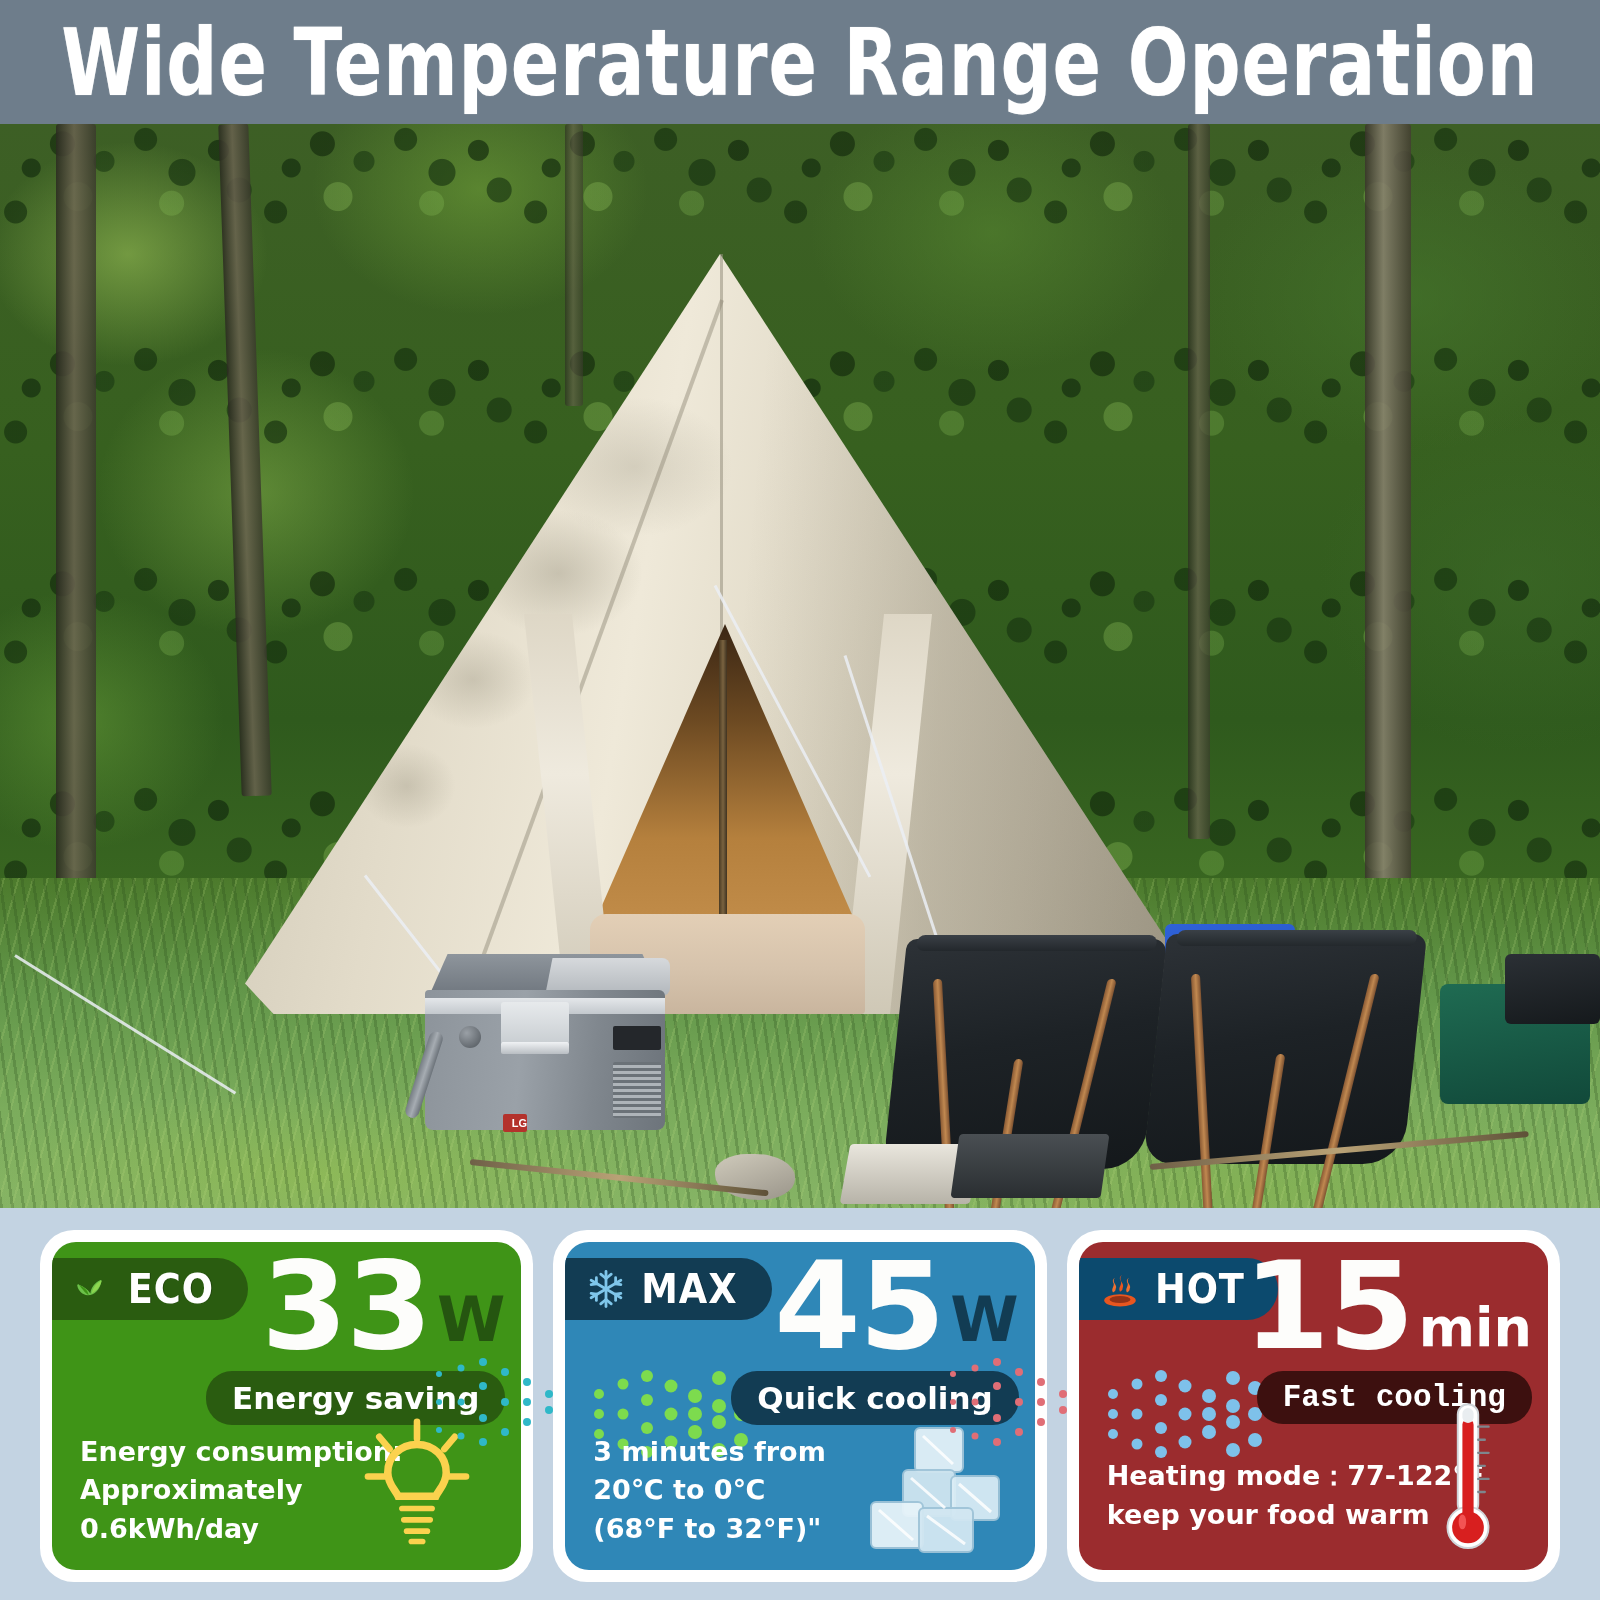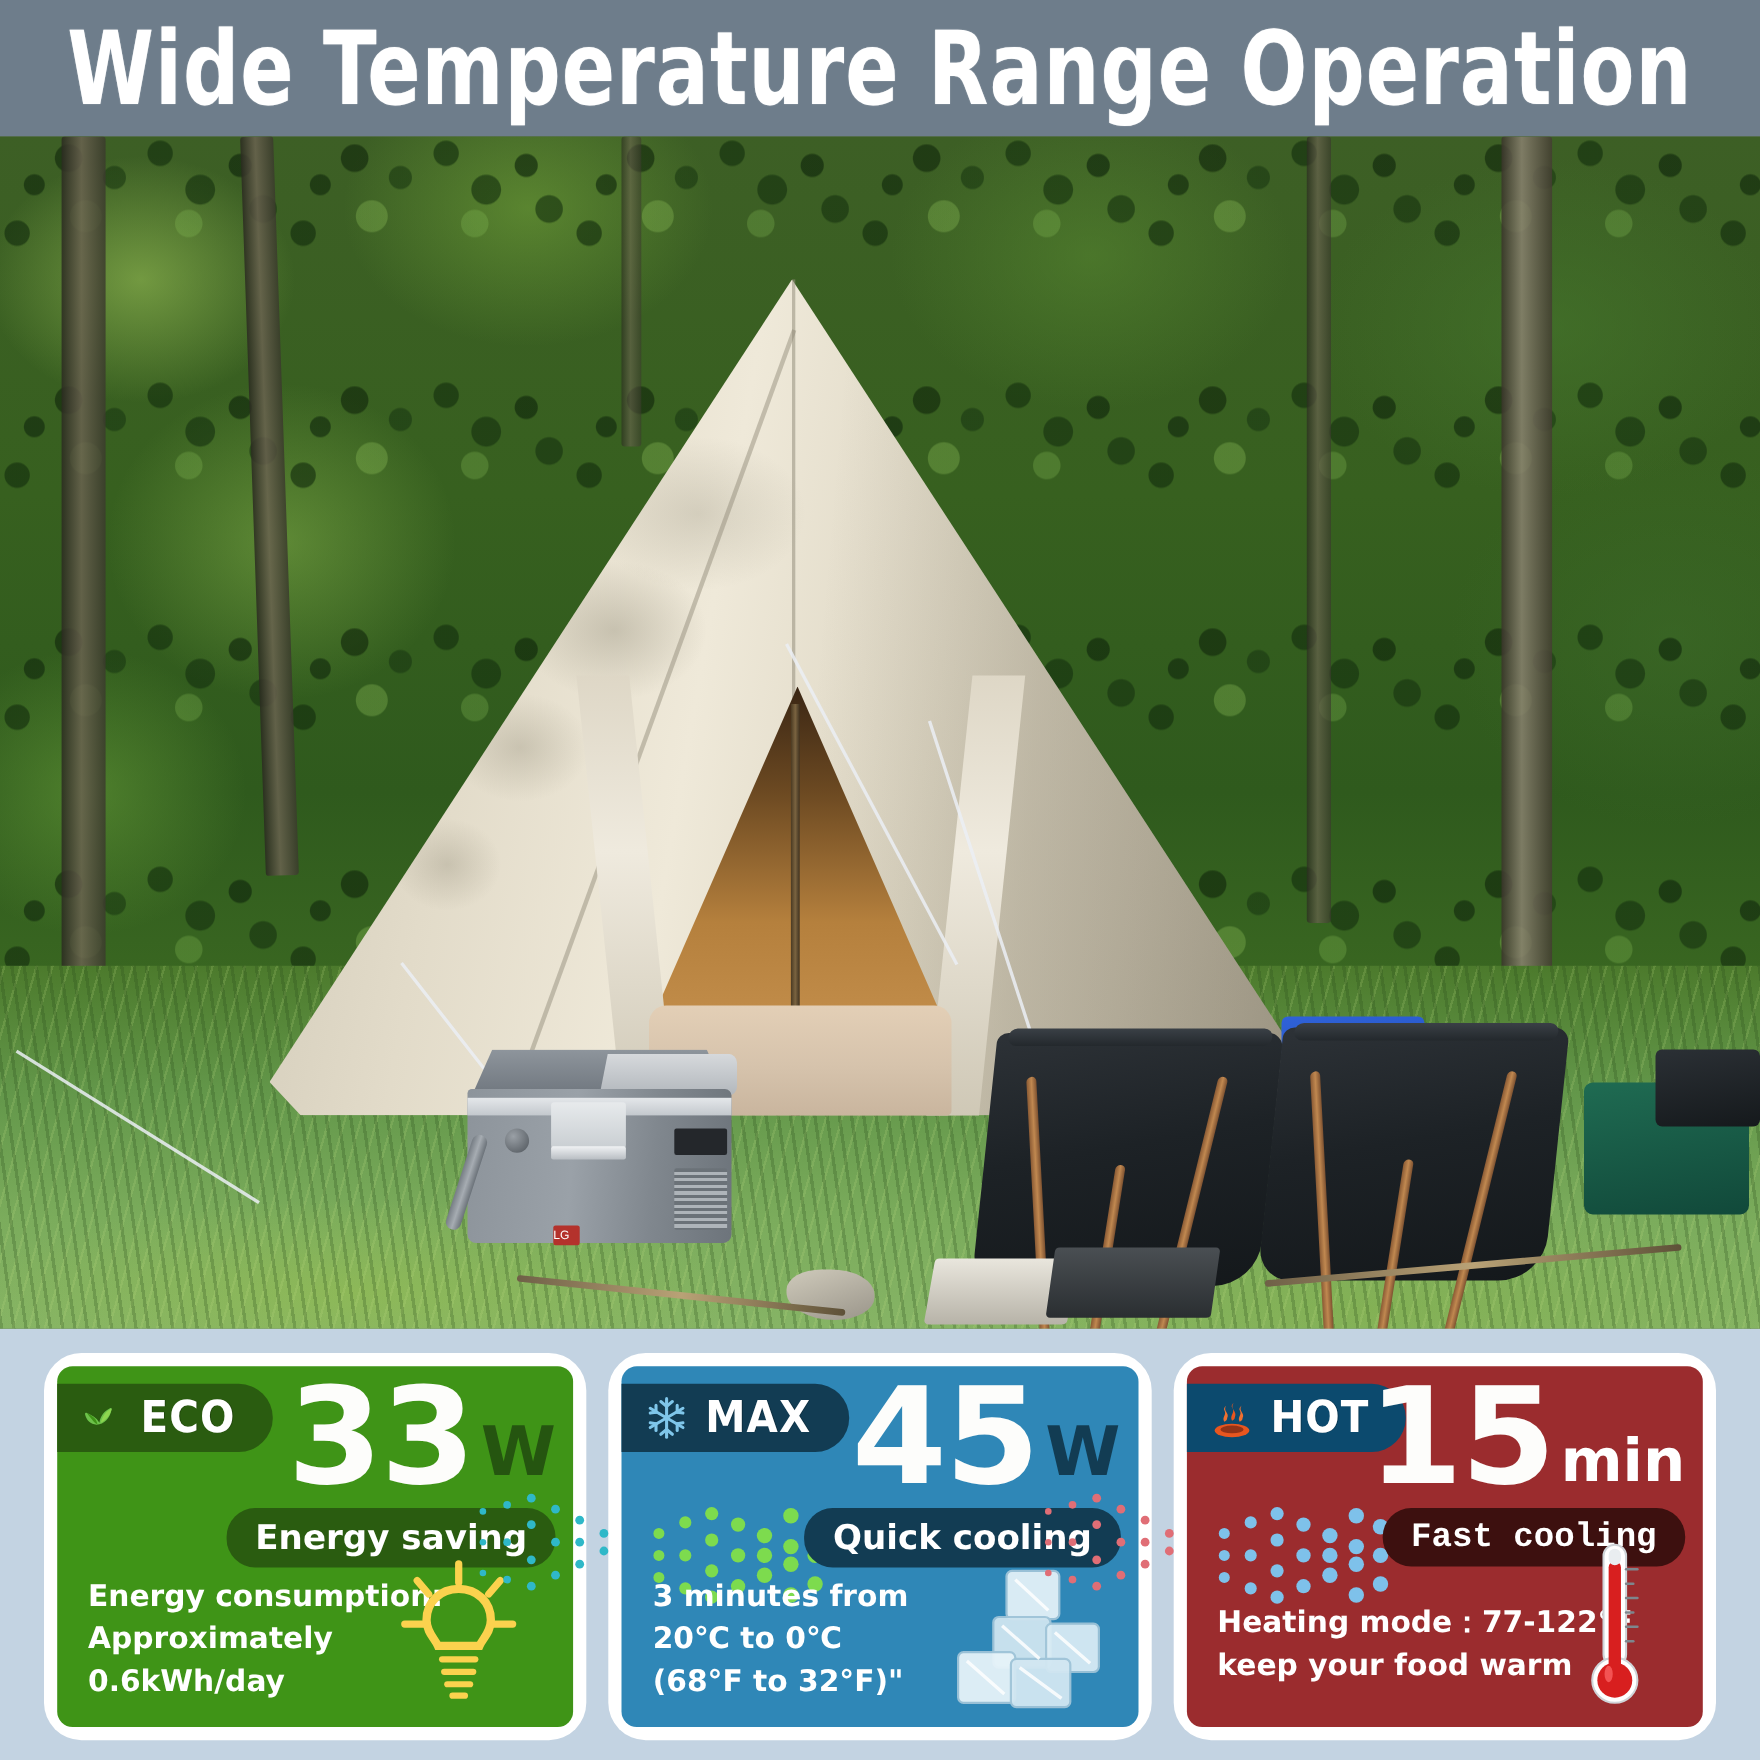--- a/index.html
+++ b/index.html
@@ -185,21 +185,21 @@
     background: linear-gradient(90deg,#767d84,#a6acb2,#6b7279);
     border-radius: 7px; transform: rotate(18deg); transform-origin: top center;
   }
   .cooler-knob {
     position:absolute; left:44px; top:72px; width:22px; height:22px;
     border-radius:50%; background: radial-gradient(circle at 35% 32%, #9aa0a6, #4e545a);
   }
   .cooler-badge {
     position:absolute; left:88px; top:160px; width:24px; height:18px;
     background:#b4322c; border-radius:2px;
-    color:#fff; font-size:11px; font-weight:normal; text-align:left; line-height:18px;
+    color:#fff; font-size:11px; font-weight:bold; text-align:right; line-height:18px;
   }
 
   
   .chair { position: absolute; }
   .chair-back {
     position:absolute; width:100%; height:100%;
     background: linear-gradient(170deg, #2d3237 0%, #1d2226 45%, #14181b 100%);
     border-radius: 10px 14px 40px 30px;
   }
   .chair-rail {
@@ -252,21 +252,21 @@
   .cards {
     position:absolute; left: 40px; top: 22px; width: 1520px; height: 352px;
     display: flex; gap: 20px;
   }
   .card-wrap {
     position: relative; flex: 1 1 0;
     background: #ffffff; border-radius: 34px; padding: 12px;
   }
   .card {
     position: relative; width: 100%; height: 100%;
-    border-radius: 14px; overflow: hidden;
+    border-radius: 24px; overflow: hidden;
   }
   .card.eco  { background: #3f9417; }
   .card.max  { background: #2f87b7; }
   .card.hot  { background: #9b2c2e; }
 
   
   .mode-pill {
     position:absolute; left: -14px; top: 16px; height: 62px;
     display:flex; align-items:center; gap: 10px;
     padding: 0 30px 0 34px;

